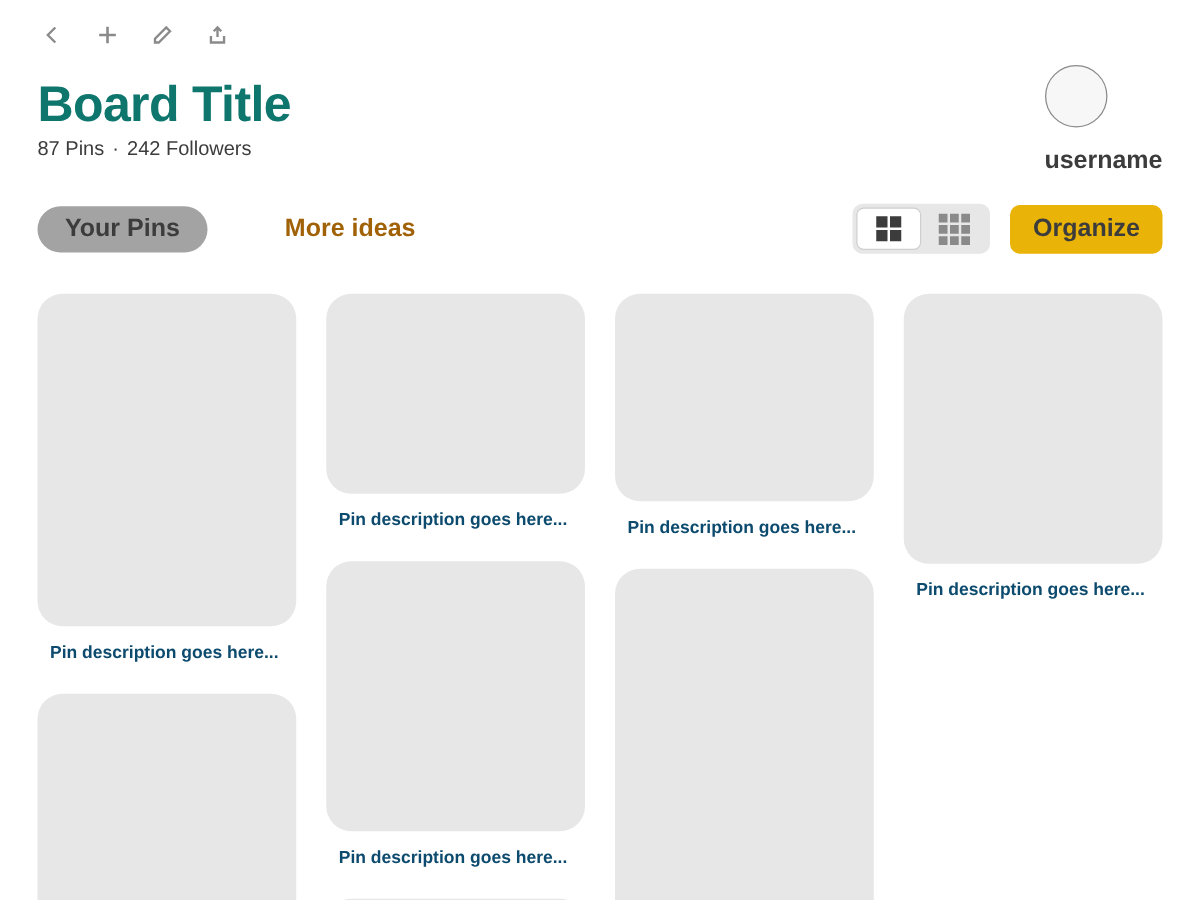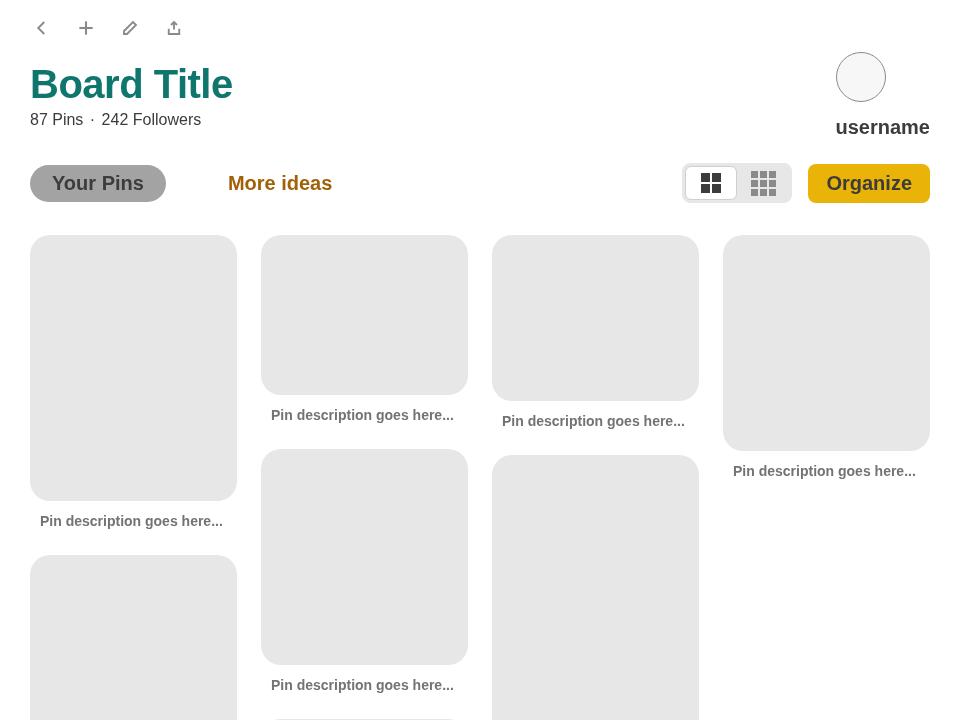--- a/index.html
+++ b/index.html
@@ -78,21 +78,21 @@
   .masonry {
     margin-top: 32px;
     column-count: 4;
     column-gap: 24px;
   }
   .pin { break-inside: avoid; margin-bottom: 26px; display: inline-block; width: 100%; }
   .pin-img {
     width: 100%; background: #e7e7e7; border-radius: 20px;
   }
   .pin-desc {
-    margin-top: 12px; font-size: 14px; font-weight: 700; color: #737373;
+    margin-top: 12px; font-size: 14px; font-weight: 700; color: #0c4a6e;
     padding-left: 10px;
   }
 </style>
 </head>
 <body>
 
 <div class="page">
 
   <div class="topbar">
     <div class="icon-btn">

